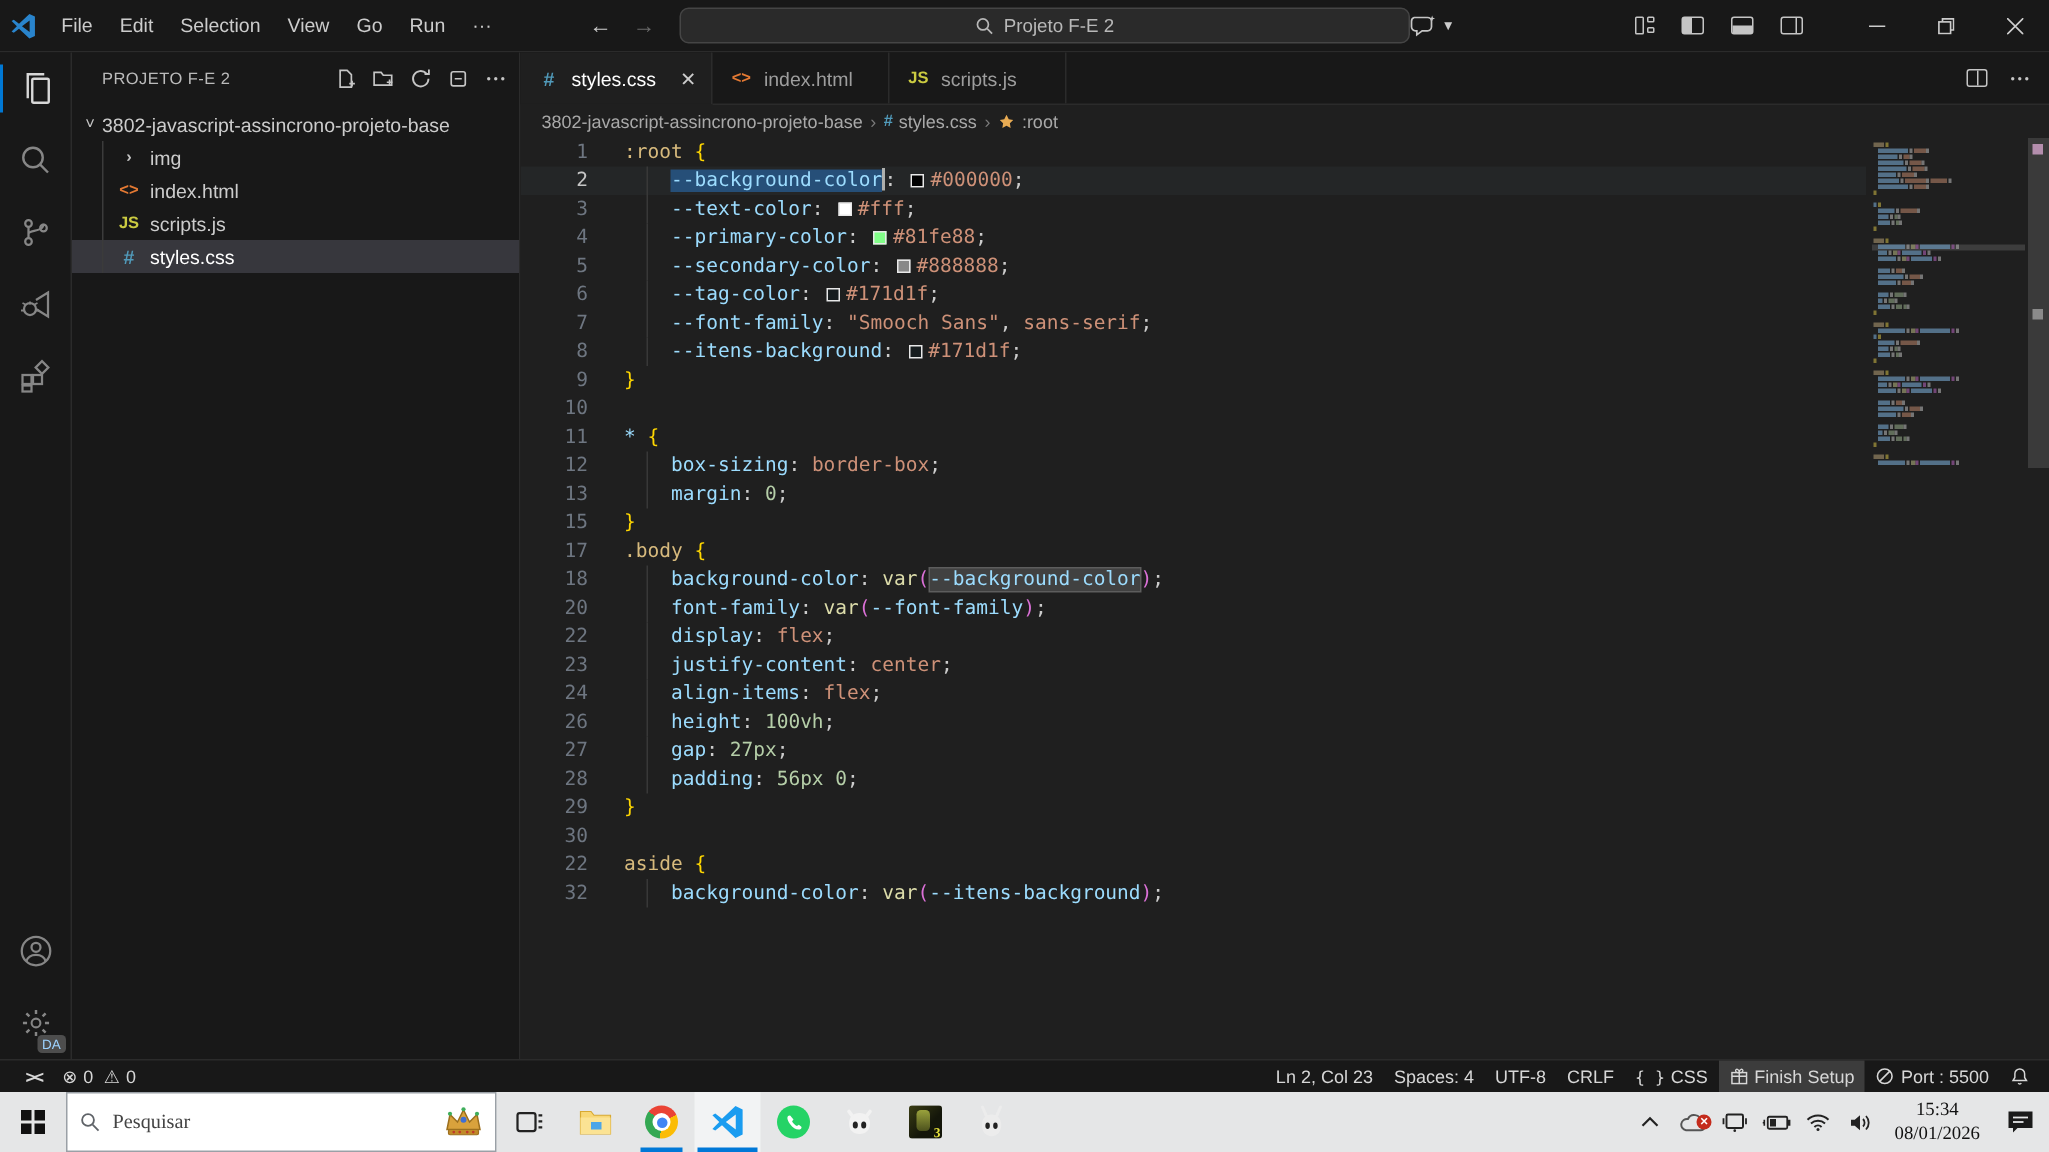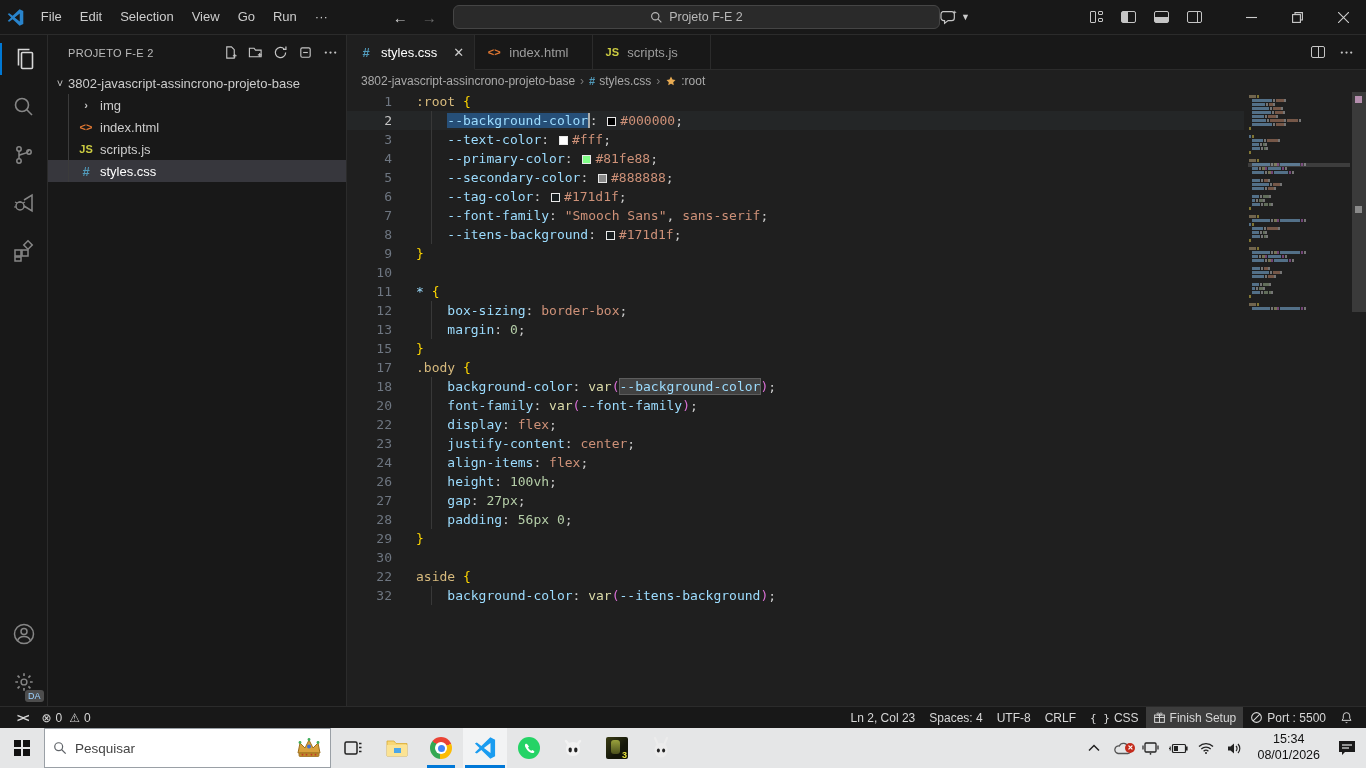--- a/index.html
+++ b/index.html
@@ -92,21 +92,21 @@
   .vdeco { position:absolute; width:7px; height:7px; left:3px; }
 
   
   .statusbar { height:22px; background:#181818; border-top:1px solid #2b2b2b; display:flex; align-items:center; font-size:12px; color:#d7d7d7; flex:none; padding:0 6px 0 10px; }
   .st-item { display:flex; align-items:center; gap:4px; padding:0 7px; height:22px; }
   .st-right { margin-left:auto; display:flex; align-items:center; }
   .st-prominent { background:#3c3c3c; }
   .remote-ic { font-family:"DejaVu Sans Mono", monospace; font-weight:bold; letter-spacing:-2px; font-size:12px; }
 
   
-  .taskbar { height:40px; background:#e5e6e7; display:flex; align-items:stretch; flex:none; color:#111; }
+  .taskbar { height:40px; background:#e5e6e7; display:flex; align-items:stretch; flex:none; color:#111;font-family:Liberation Serif, serif; }
   .tk-start { width:44px; display:flex; align-items:center; justify-content:center; }
   .winlogo { display:grid; grid-template-columns:7px 7px; grid-gap:1.5px; }
   .winlogo i { width:7px; height:7px; background:#111; display:block; }
   .tk-searchbox { width:287px; margin:0; background:#ffffff; border:1px solid #9aa0a6; display:flex; align-items:center; gap:8px; padding:0 8px; font-size:13.5px; color:#444; }
   .tk-searchbox .crown { margin-left:auto; }
   .tk-btn { width:44px; display:flex; align-items:center; justify-content:center; position:relative; }
   .tk-btn.running::after { content:""; position:absolute; left:8px; right:8px; bottom:0; height:3px; background:#0078d7; }
   .tk-btn.active-app { background:#f2f3f4; }
   .tk-btn.active-app::after { left:2px; right:2px; }
   .tray { margin-left:auto; display:flex; align-items:center; gap:2px; padding-right:2px; }

